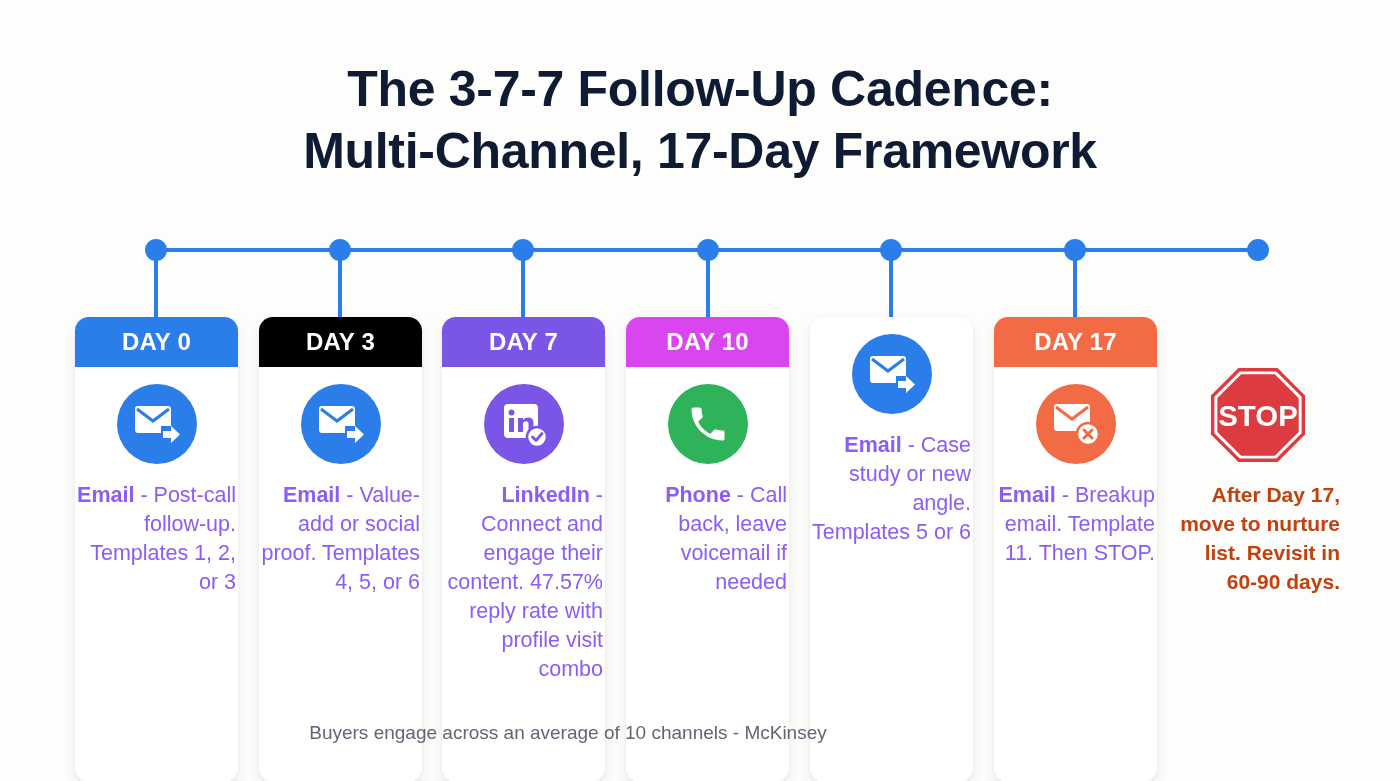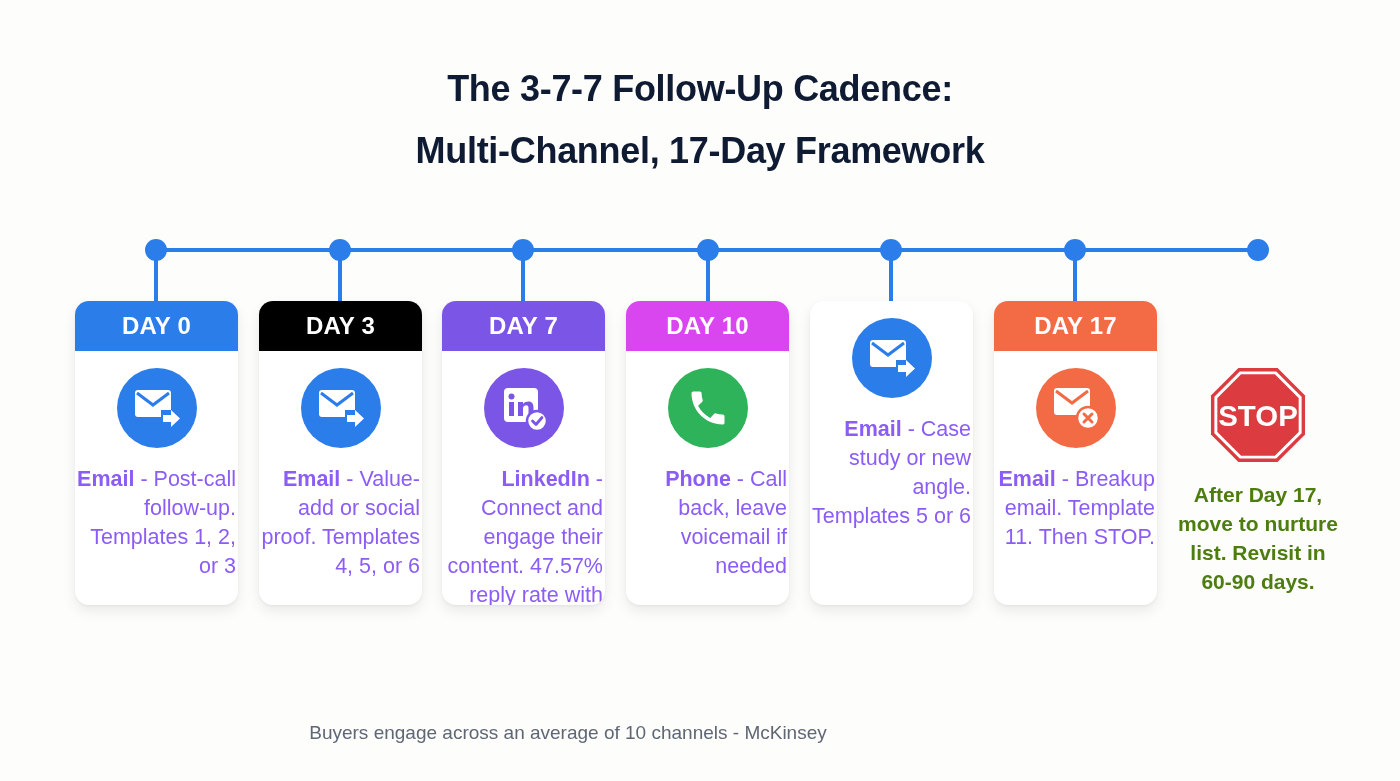--- a/index.html
+++ b/index.html
@@ -1,39 +1,39 @@
 <!DOCTYPE html>
 <html><head>
 <meta charset="utf-8">
 <style>
   * { box-sizing: border-box; margin: 0; padding: 0; }
   html, body { width: 1400px; height: 781px; background: #fdfdfc; overflow: hidden; }
   body { font-family: "Liberation Sans", "DejaVu Sans", sans-serif; color: #111a33; position: relative; }
 
   .title {
     position: absolute; left: 0; top: 58px; width: 1400px;
-    text-align: center; font-weight: 700; font-size: 36px; line-height: 62px;
+    text-align: center; font-weight: 700; font-size: 50px; line-height: 62px;
     color: #0f1a33; letter-spacing: -0.3px;
   }
   .title .line { display: block; }
 
   .timeline-line {
     position: absolute; left: 156px; top: 248px; width: 1102px; height: 4px;
     background: #2b7de9; border-radius: 2px;
   }
   .dot {
     position: absolute; width: 22px; height: 22px; border-radius: 50%;
     background: #2b7de9; top: 239px;
   }
   .stem {
     position: absolute; width: 4px; background: #2b7de9; top: 250px; height: 68px;
   }
 
   .card {
-    position: absolute; top: 301px; width: 163px; height: 304px;
+    position: absolute; top: 317px; width: 163px; height: 465px;
     background: #ffffff; border-radius: 14px;
     box-shadow: 0 6px 14px rgba(0,0,0,0.08), 0 1px 3px rgba(0,0,0,0.05);
     overflow: hidden;
   }
   .card-header {
     height: 50px; display: flex; align-items: center; justify-content: center;
     color: #ffffff; font-weight: 700; font-size: 24px; letter-spacing: 0.2px;
   }
   .card-icon {
     width: 80px; height: 80px; border-radius: 50%;
@@ -41,21 +41,21 @@
   }
   .card-text {
     margin-top: 17px; padding: 0 2px; text-align: right;
     font-size: 21.5px; line-height: 29px; color: #8b5cf6;
   }
   .card-text .channel { font-weight: 700; }
 
   .stop-sign { position: absolute; left: 1209px; top: 366px; width: 98px; height: 98px; }
   .stop-text {
     position: absolute; left: 1176px; top: 480px; width: 164px;
-    text-align: center; color: #4d7c0f; font-weight: 700; font-size: 21px; line-height: 29px;
+    text-align: right; color: #c2410c; font-weight: 700; font-size: 21px; line-height: 29px;
   }
 
   .footnote {
     position: absolute; left: 0; top: 722px; width: 1136px; text-align: center;
     font-size: 19px; color: #5f6674;
   }
 </style>
 </head>
 <body>
 

